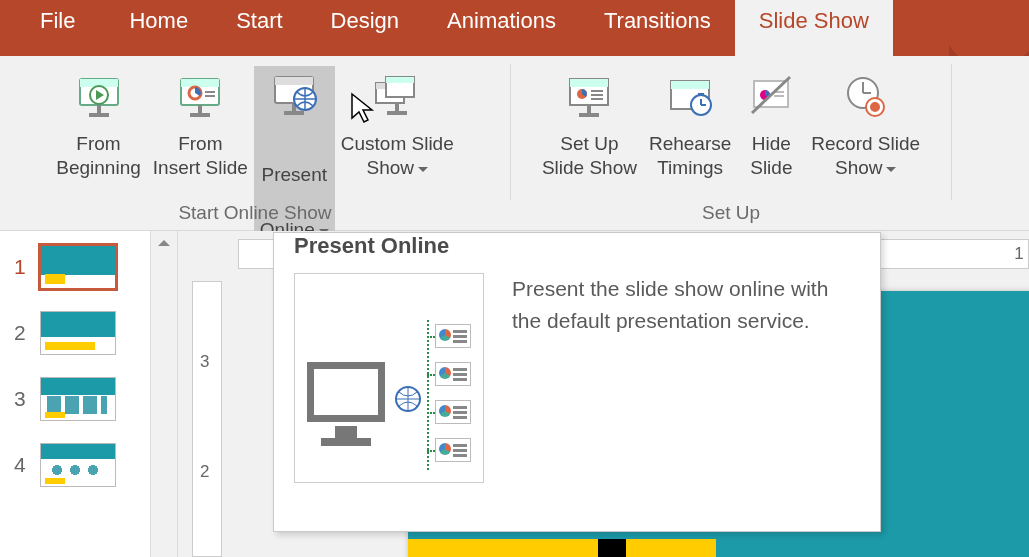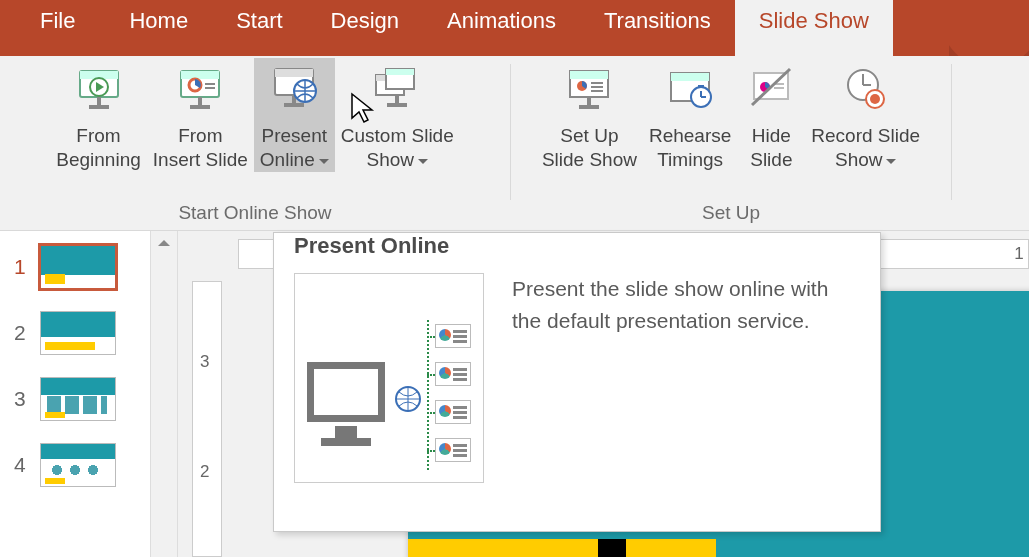--- a/index.html
+++ b/index.html
@@ -29,28 +29,28 @@
   .ribbon {
     height: 175px;
     background: #f1f1f1;
     border-bottom: 1px solid #d9d9d9;
     display: flex;
     font-size: 19px;
     color: #444;
     position: relative;
   }
   .group { display:flex; flex-direction:column; align-items:center; position:relative; }
-  .group .items { display:flex; flex:1; align-items:flex-start; padding-top:2px; }
+  .group .items { display:flex; flex:1; align-items:flex-start; padding-top:10px; }
   .group .caption { position:absolute; bottom:6px; font-size:19px; color:#6b6b6b; }
   .sep { width:1px; background:#d9d9d9; margin:8px 0 30px; }
 
   .btn { display:flex; flex-direction:column; align-items:center; justify-content:flex-start;
          padding:4px 6px 0; cursor:pointer; text-align:center; line-height:1.25; }
   .btn .ic { width:56px; height:56px; display:flex; align-items:center; justify-content:center; margin-bottom:6px; }
-  .btn.selected { background:#c9c9c9; }
+  .btn.selected { background:#c9c9c9;gap:31px; }
   .btn span.line { display:block; white-space:nowrap; }
   .drop::after{ content:""; display:inline-block; margin-left:4px; border:5px solid transparent; border-top-color:#666; transform:translateY(3px); }
 
   
   .checks { display:flex; flex-direction:column; gap:14px; padding:18px 0 0 10px; font-size:19px; color:#444;}
   .checks label{ display:flex; align-items:center; gap:6px; white-space:nowrap;}
   .checks input{ width:20px; height:20px; accent-color:#3b6fb6;}
 
   
   .main { display:flex; height:calc(557px - 56px - 175px); position:relative;}

